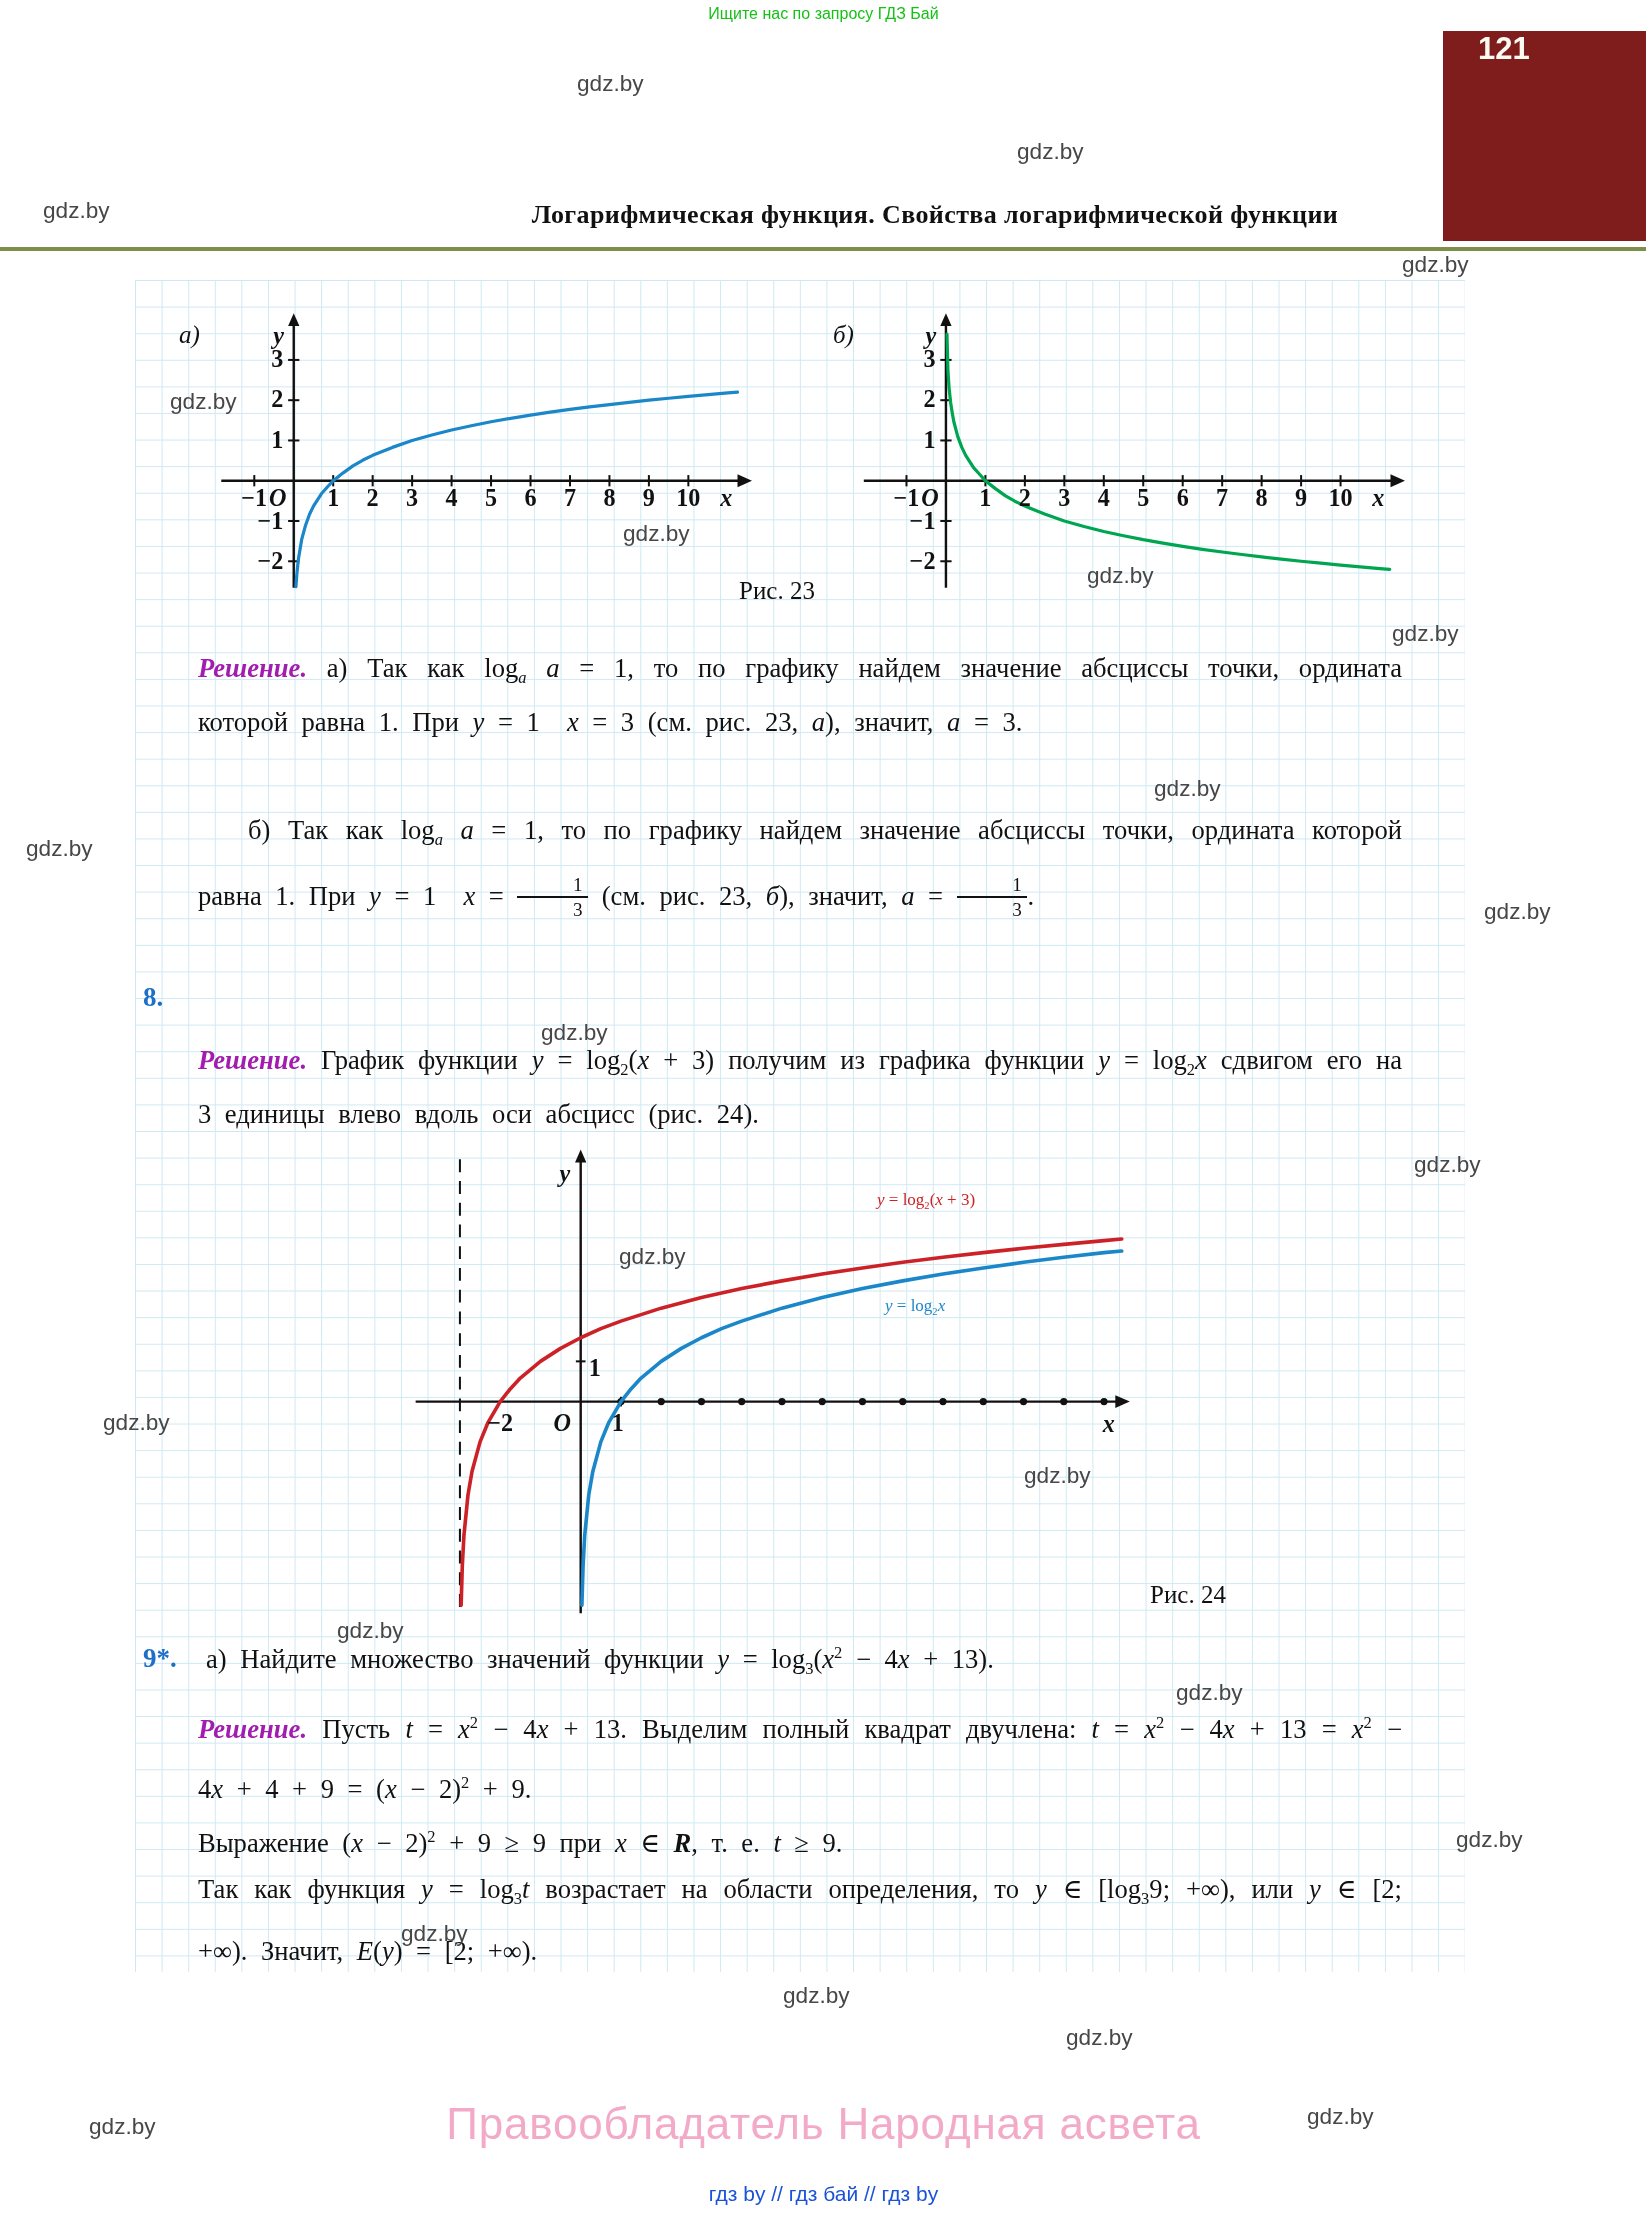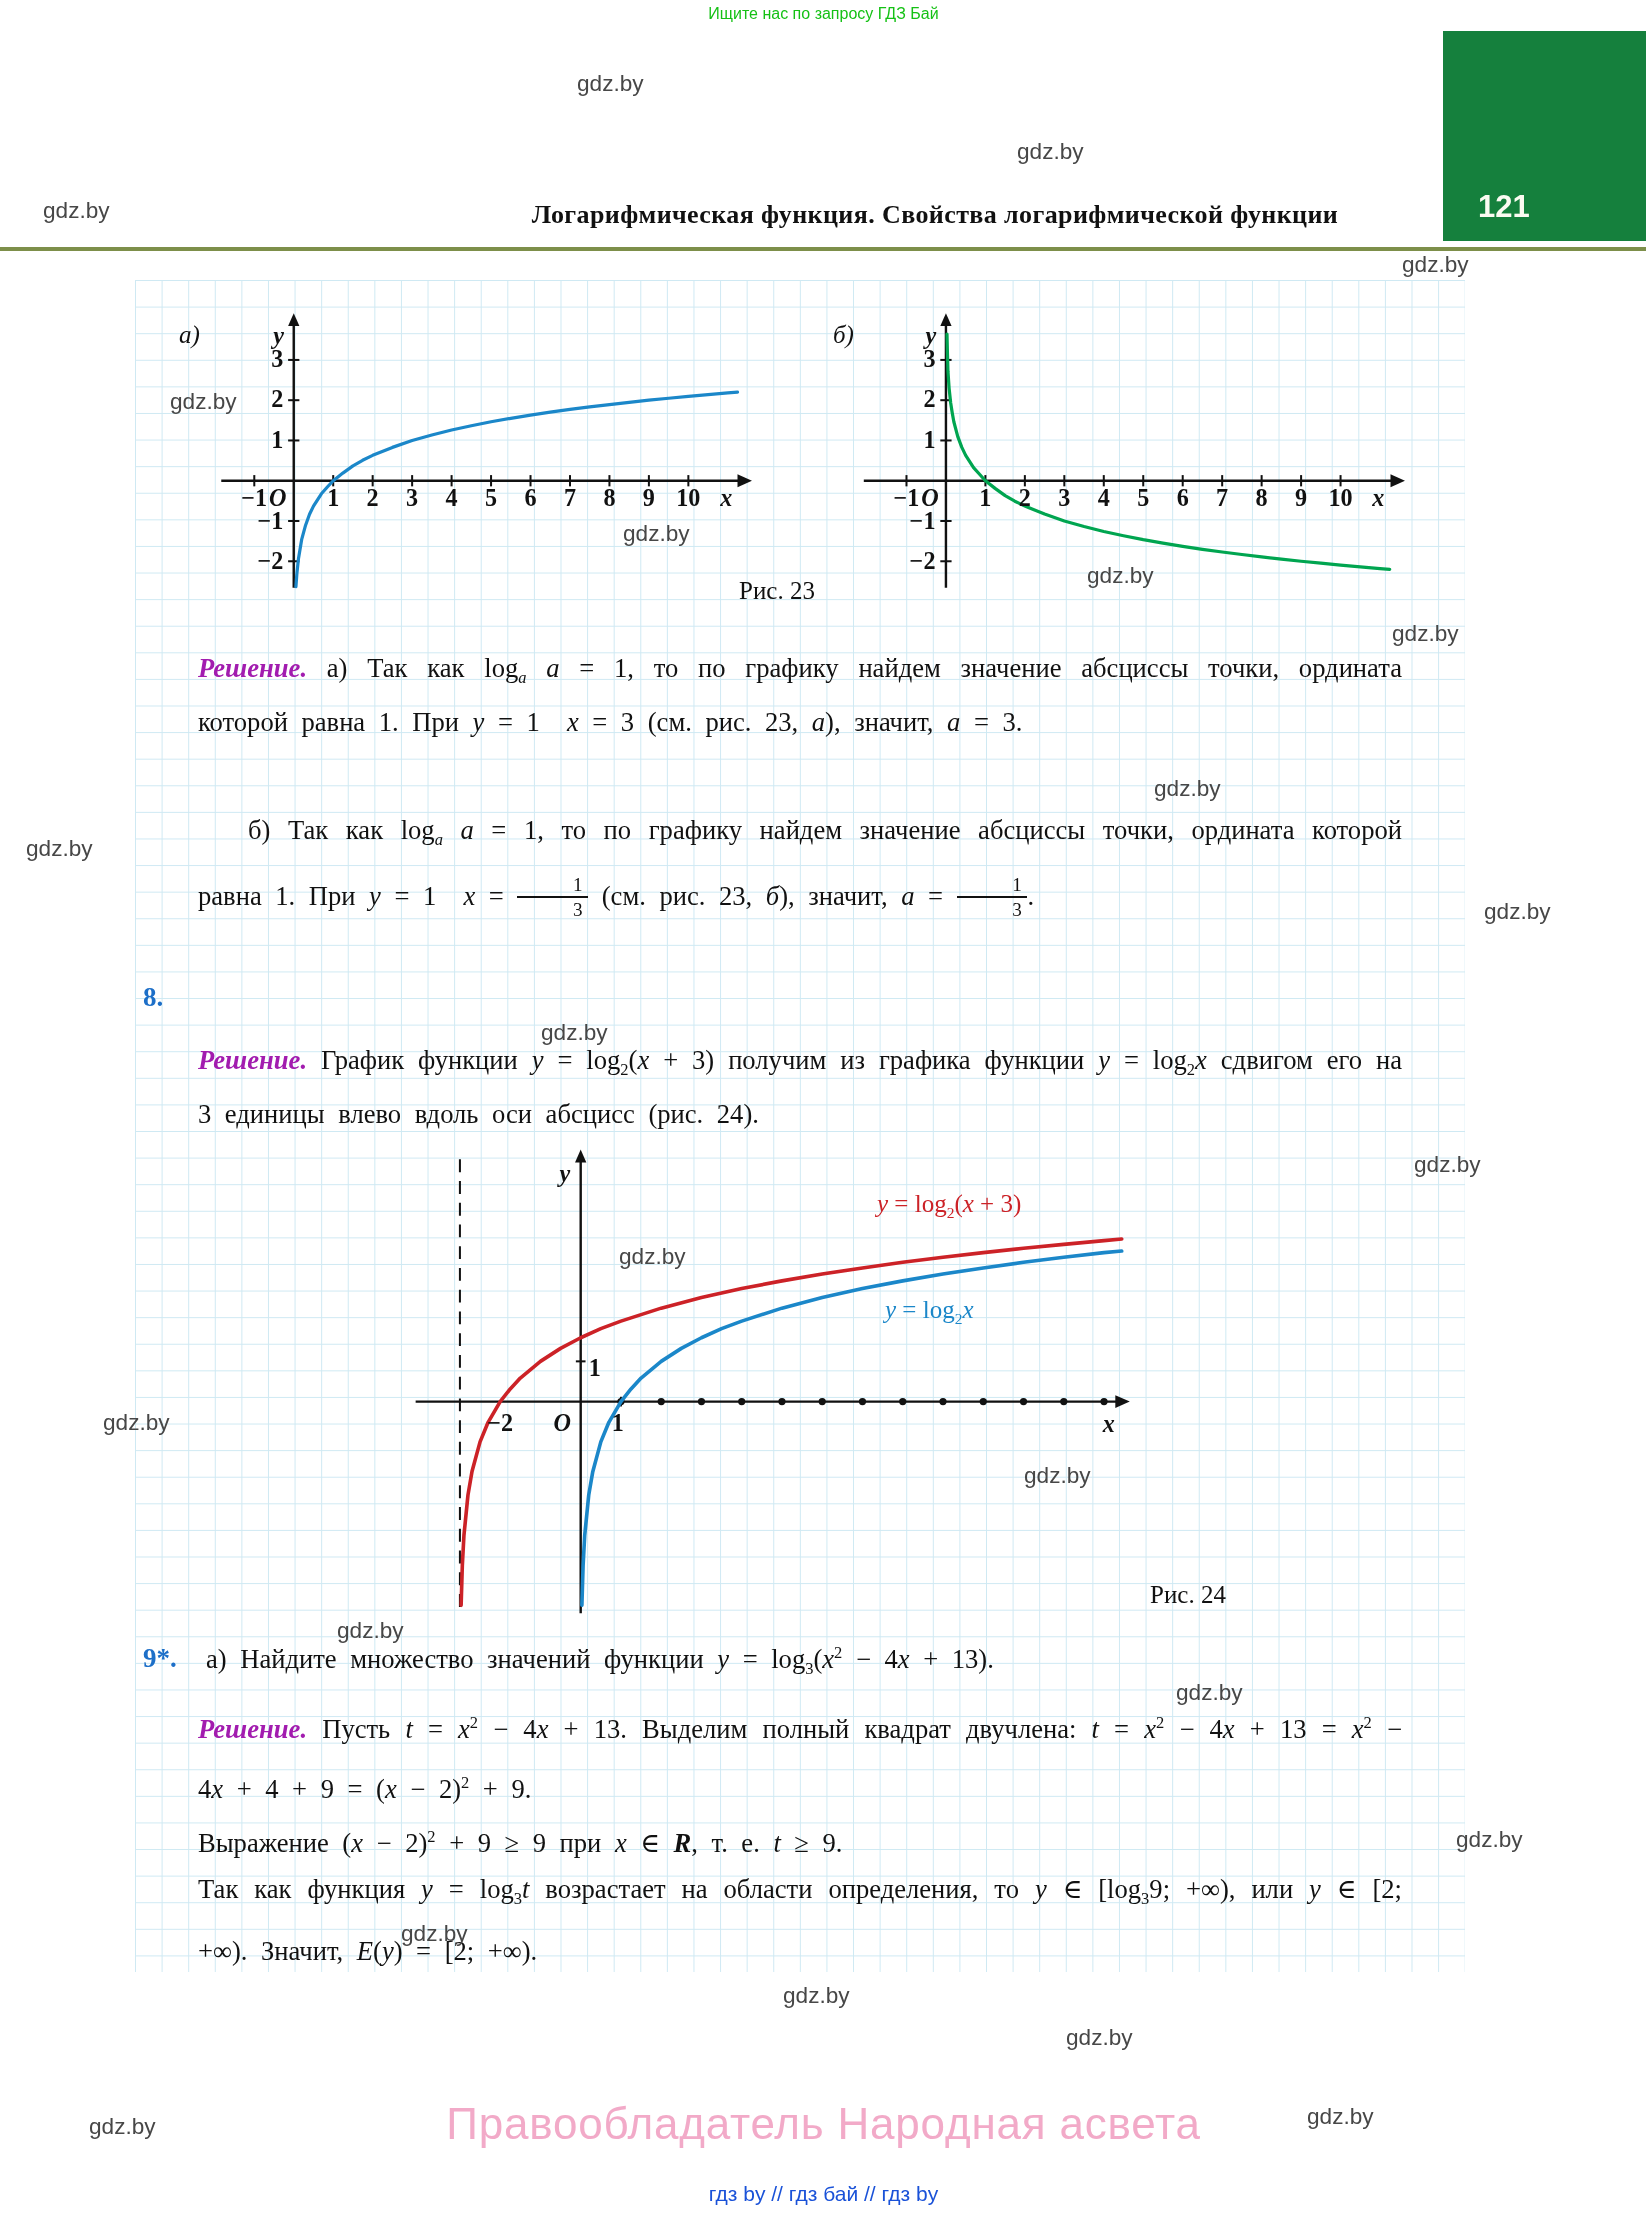--- a/index.html
+++ b/index.html
@@ -35,40 +35,40 @@
           font-size:0.72em; line-height:1.12; position:relative; top:-2.4px; }
   .frac .num { display:block; border-bottom:2px solid #111; padding:0 5.6px 0.8px; }
   .frac .den { display:block; padding-top:0.8px; }
 
   .prob { position:absolute; z-index:2; display:flex; }
   .pnum { min-width:63px; font-size:27px; font-weight:bold; color:#1d6fc8; }
   .ptext { font-size:26.6px; word-spacing:0.26em; }
 
   .fig-label { position:absolute; z-index:3; font-style:italic; font-size:25px; }
   .fig-caption { position:absolute; z-index:3; font-size:25px; }
-  .curve-label { position:absolute; z-index:3; font-size:25px; white-space:nowrap;text-align:center; }
+  .curve-label { position:absolute; z-index:3; font-size:17px; white-space:nowrap;text-align:center; }
 
   svg { position:absolute; z-index:2; overflow:visible; }
   svg text { font-family:"Liberation Serif","DejaVu Serif",serif;
              font-weight:bold; font-size:30px; fill:#111; }
   svg text.it { font-style:italic; }
   .axis { stroke:#111; stroke-width:3; }
   .tick { stroke:#111; stroke-width:2.5; }
   .curve { fill:none; stroke-linejoin:round; stroke-linecap:round; }
 </style>
 </head>
 <body>
 
 <div class="grid-layer"></div>
 
 <div class="abs sans" style="left:0; top:4.8px; width:100%; text-align:center; font-size:16px; color:#15c115; z-index:4;">Ищите нас по запросу ГДЗ Бай</div>
 
 <div class="abs" style="left:387px; top:200px; width:1096px; text-align:center; font-size:26px; font-weight:bold; letter-spacing:0.4px; z-index:2;">Логарифмическая функция. Свойства логарифмической функции</div>
 
-<div class="abs" style="left:1443px; top:31px; width:203px; height:210px; background:#15803d; display:flex; align-items:flex-end; z-index:2;">
+<div class="abs" style="left:1443px; top:31px; width:203px; height:210px; background:#7f1d1d; display:flex; z-index:2;">
   <span class="sans" style="font-size:31px; font-weight:bold; color:#fbfbf2; padding:0 0 16px 35px;">121</span>
 </div>
 
 <div class="abs" style="left:0; top:247px; width:1647px; height:4px; background:#7d8f4a; z-index:1;"></div>
 
 <div class="fig-label" style="left:179px; top:321px;">а)</div>
 <div class="fig-label" style="left:833px; top:321px;">б)</div>
 
 <svg style="left:201px; top:310px;" width="564" height="302" viewBox="0 0 700 375">
   <g>

